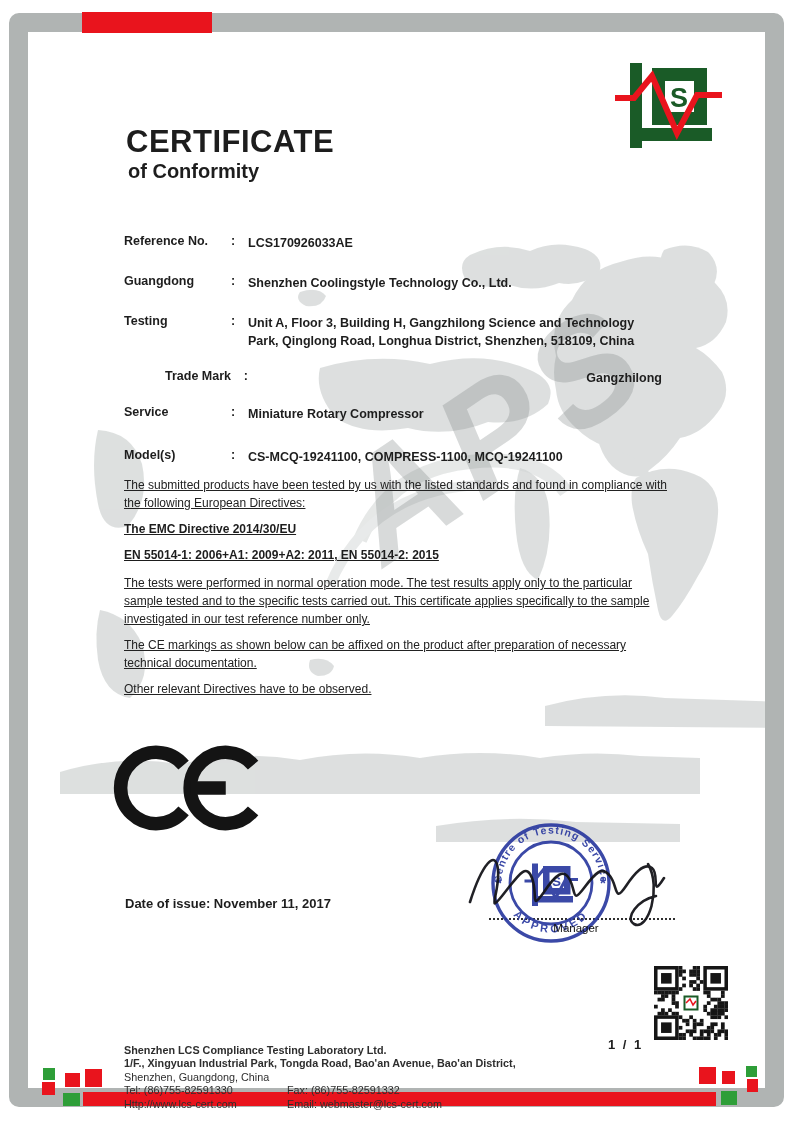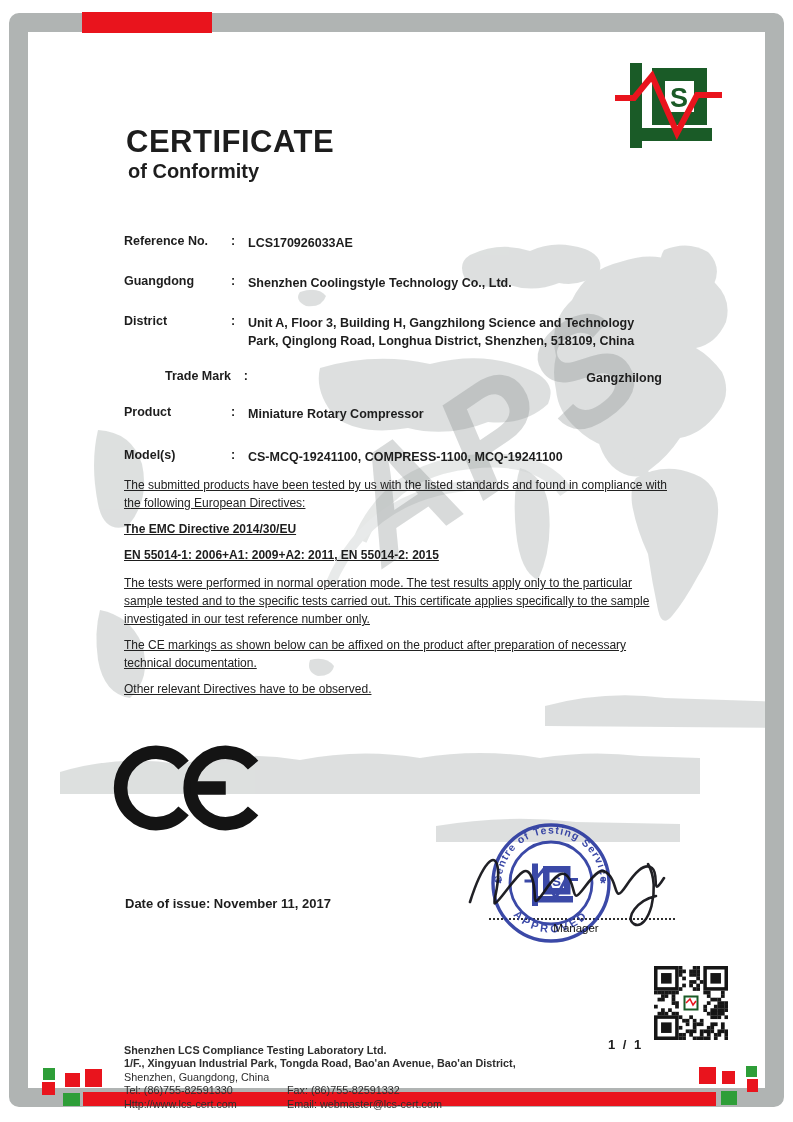--- a/index.html
+++ b/index.html
@@ -113,31 +113,31 @@
     <span class="lbl">Reference No.</span>
     <span class="col">:</span>
     <span class="val">LCS170926033AE</span>
   </div>
   <div class="row" style="top:274px;">
     <span class="lbl">Guangdong</span>
     <span class="col">:</span>
     <span class="val">Shenzhen Coolingstyle Technology Co., Ltd.</span>
   </div>
   <div class="row" style="top:314px;">
-    <span class="lbl">District</span>
+    <span class="lbl">Testing</span>
     <span class="col">:</span>
     <span class="val">Unit A, Floor 3, Building H, Gangzhilong Science and Technology Park, Qinglong Road, Longhua District, Shenzhen, 518109, China</span>
   </div>
   <div class="row" style="top:369px;text-align:right;">
     <span class="lbl">Trade Mark</span>
     <span class="col">:</span>
     <span class="val">Gangzhilong</span>
   </div>
   <div class="row" style="top:405px;">
-    <span class="lbl">Product</span>
+    <span class="lbl">Service</span>
     <span class="col">:</span>
     <span class="val">Miniature Rotary Compressor</span>
   </div>
   <div class="row" style="top:448px;">
     <span class="lbl">Model(s)</span>
     <span class="col">:</span>
     <span class="val">CS-MCQ-19241100, COMPRESS-1100, MCQ-19241100</span>
   </div>
 
   <div class="para" style="top:476px;">The submitted products have been tested by us with the listed standards and found in compliance with the following European Directives:</div>

